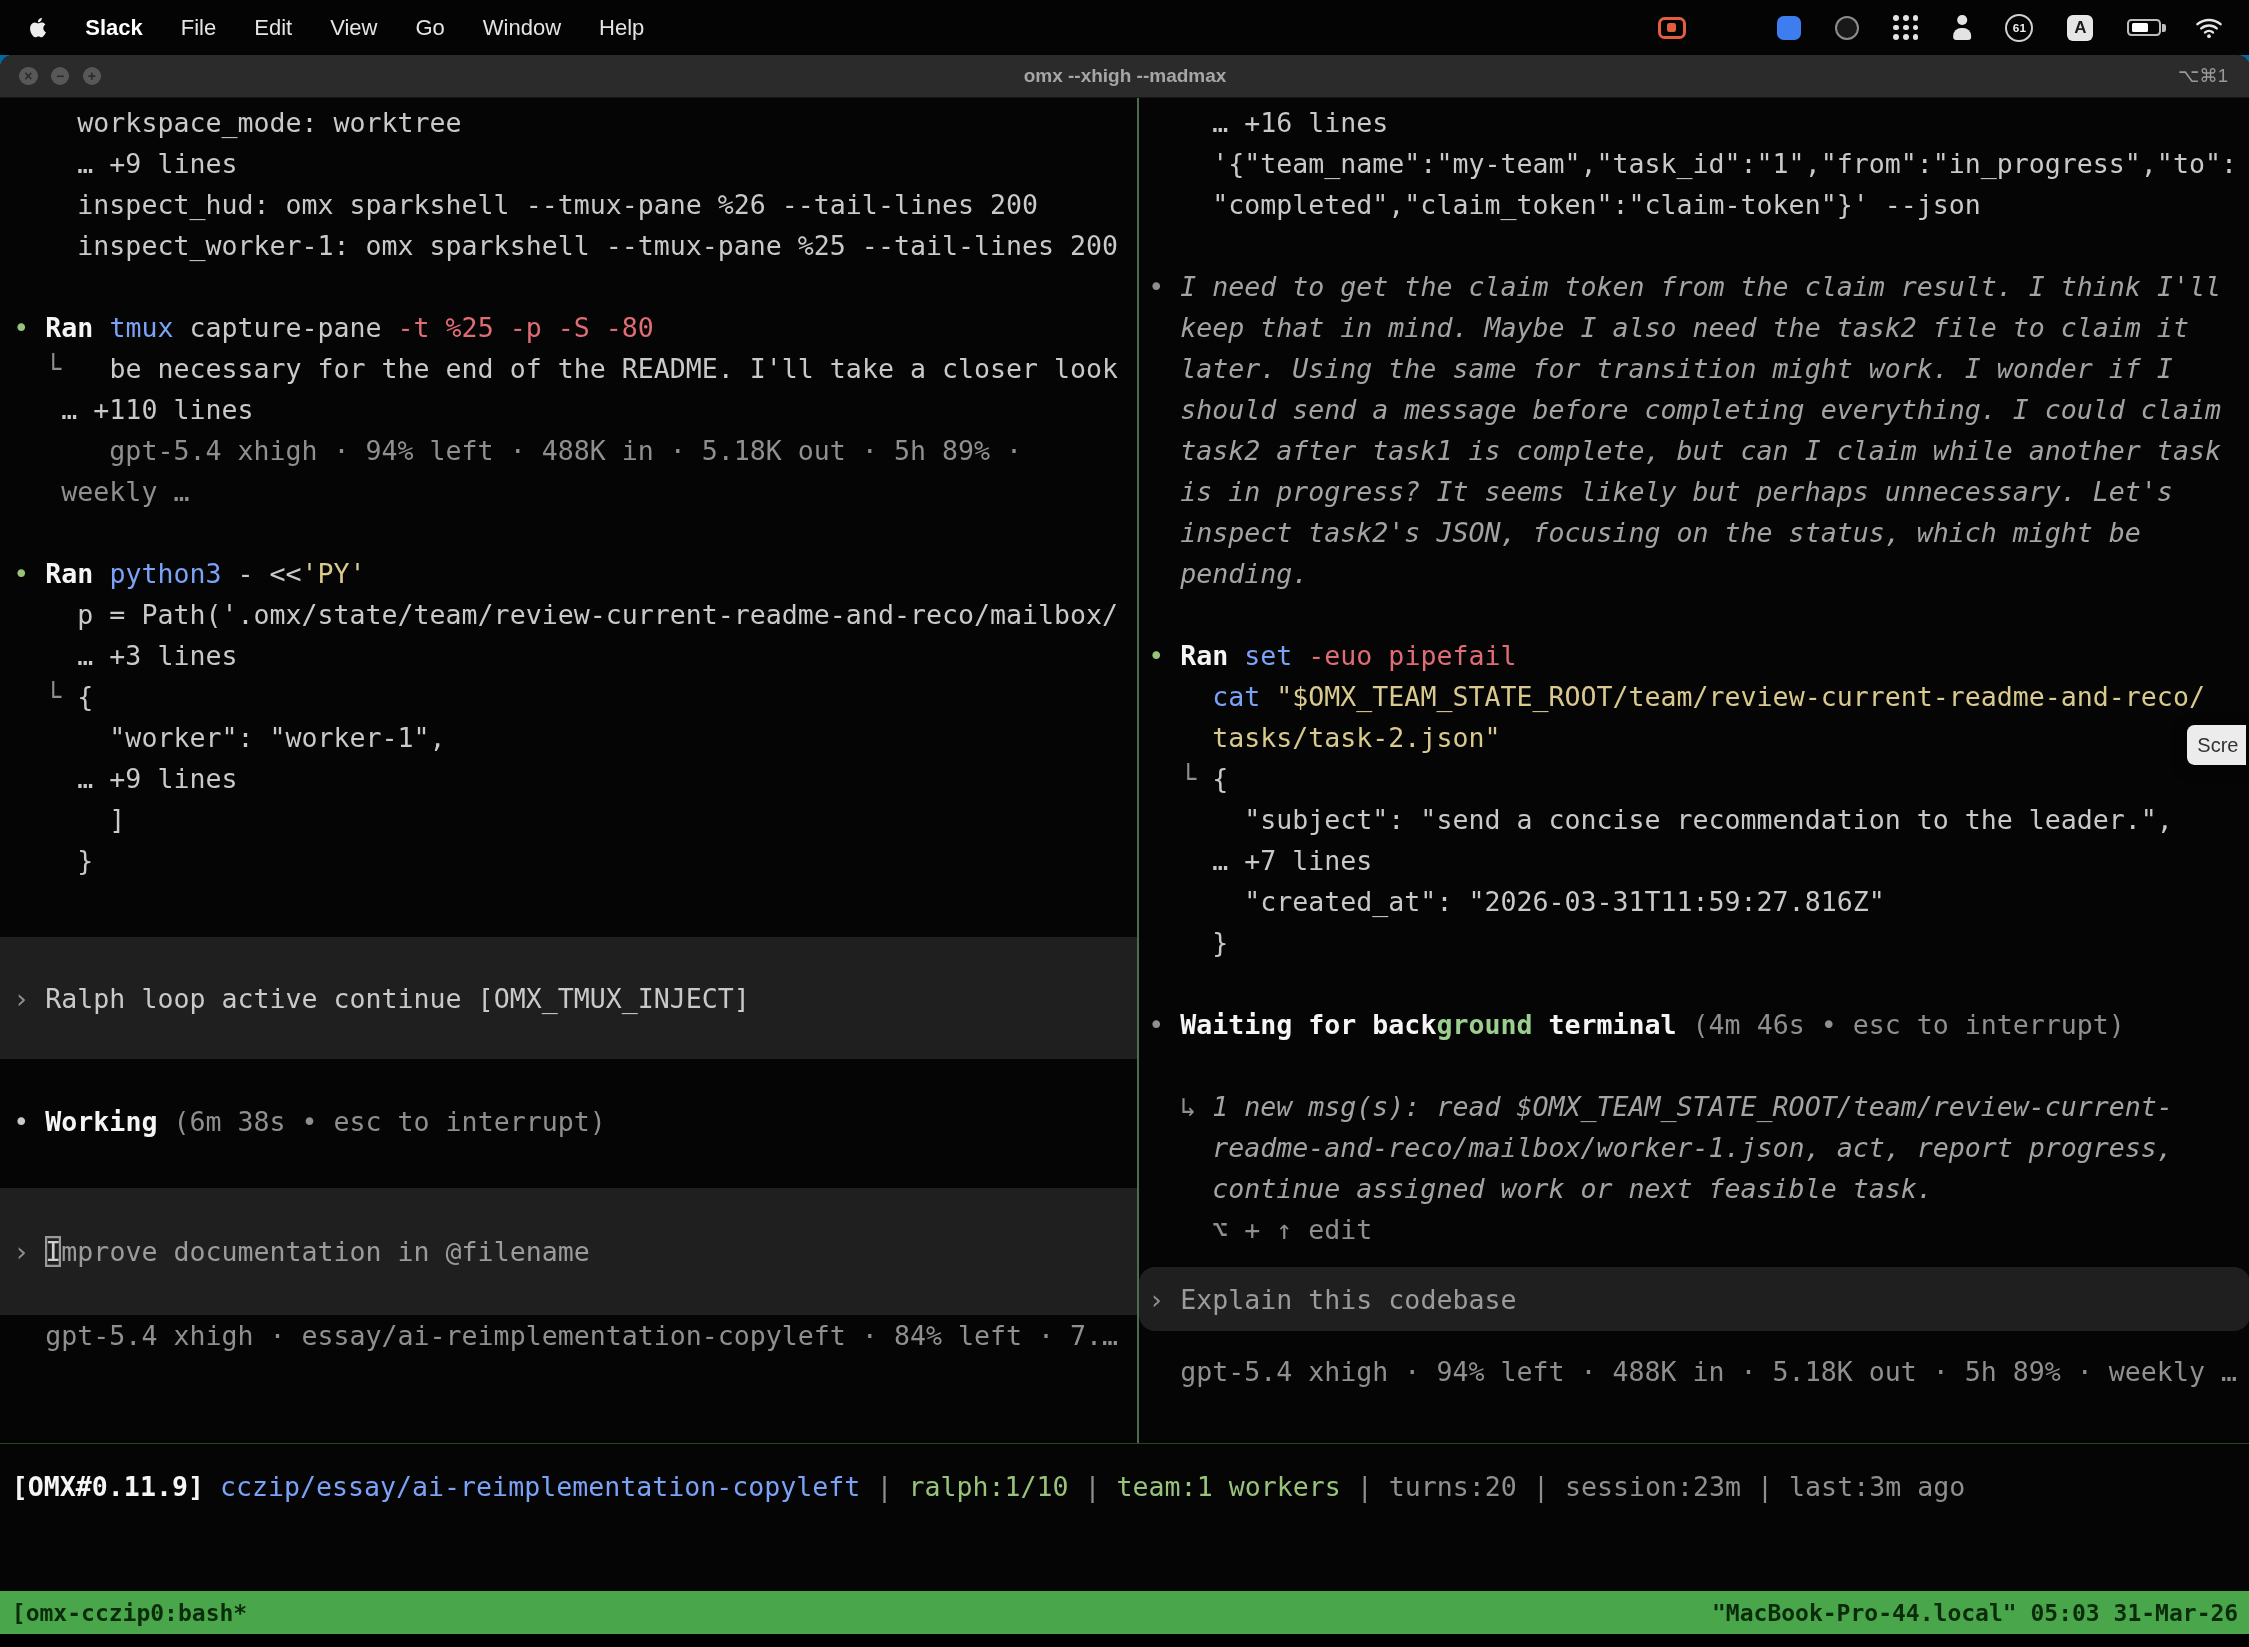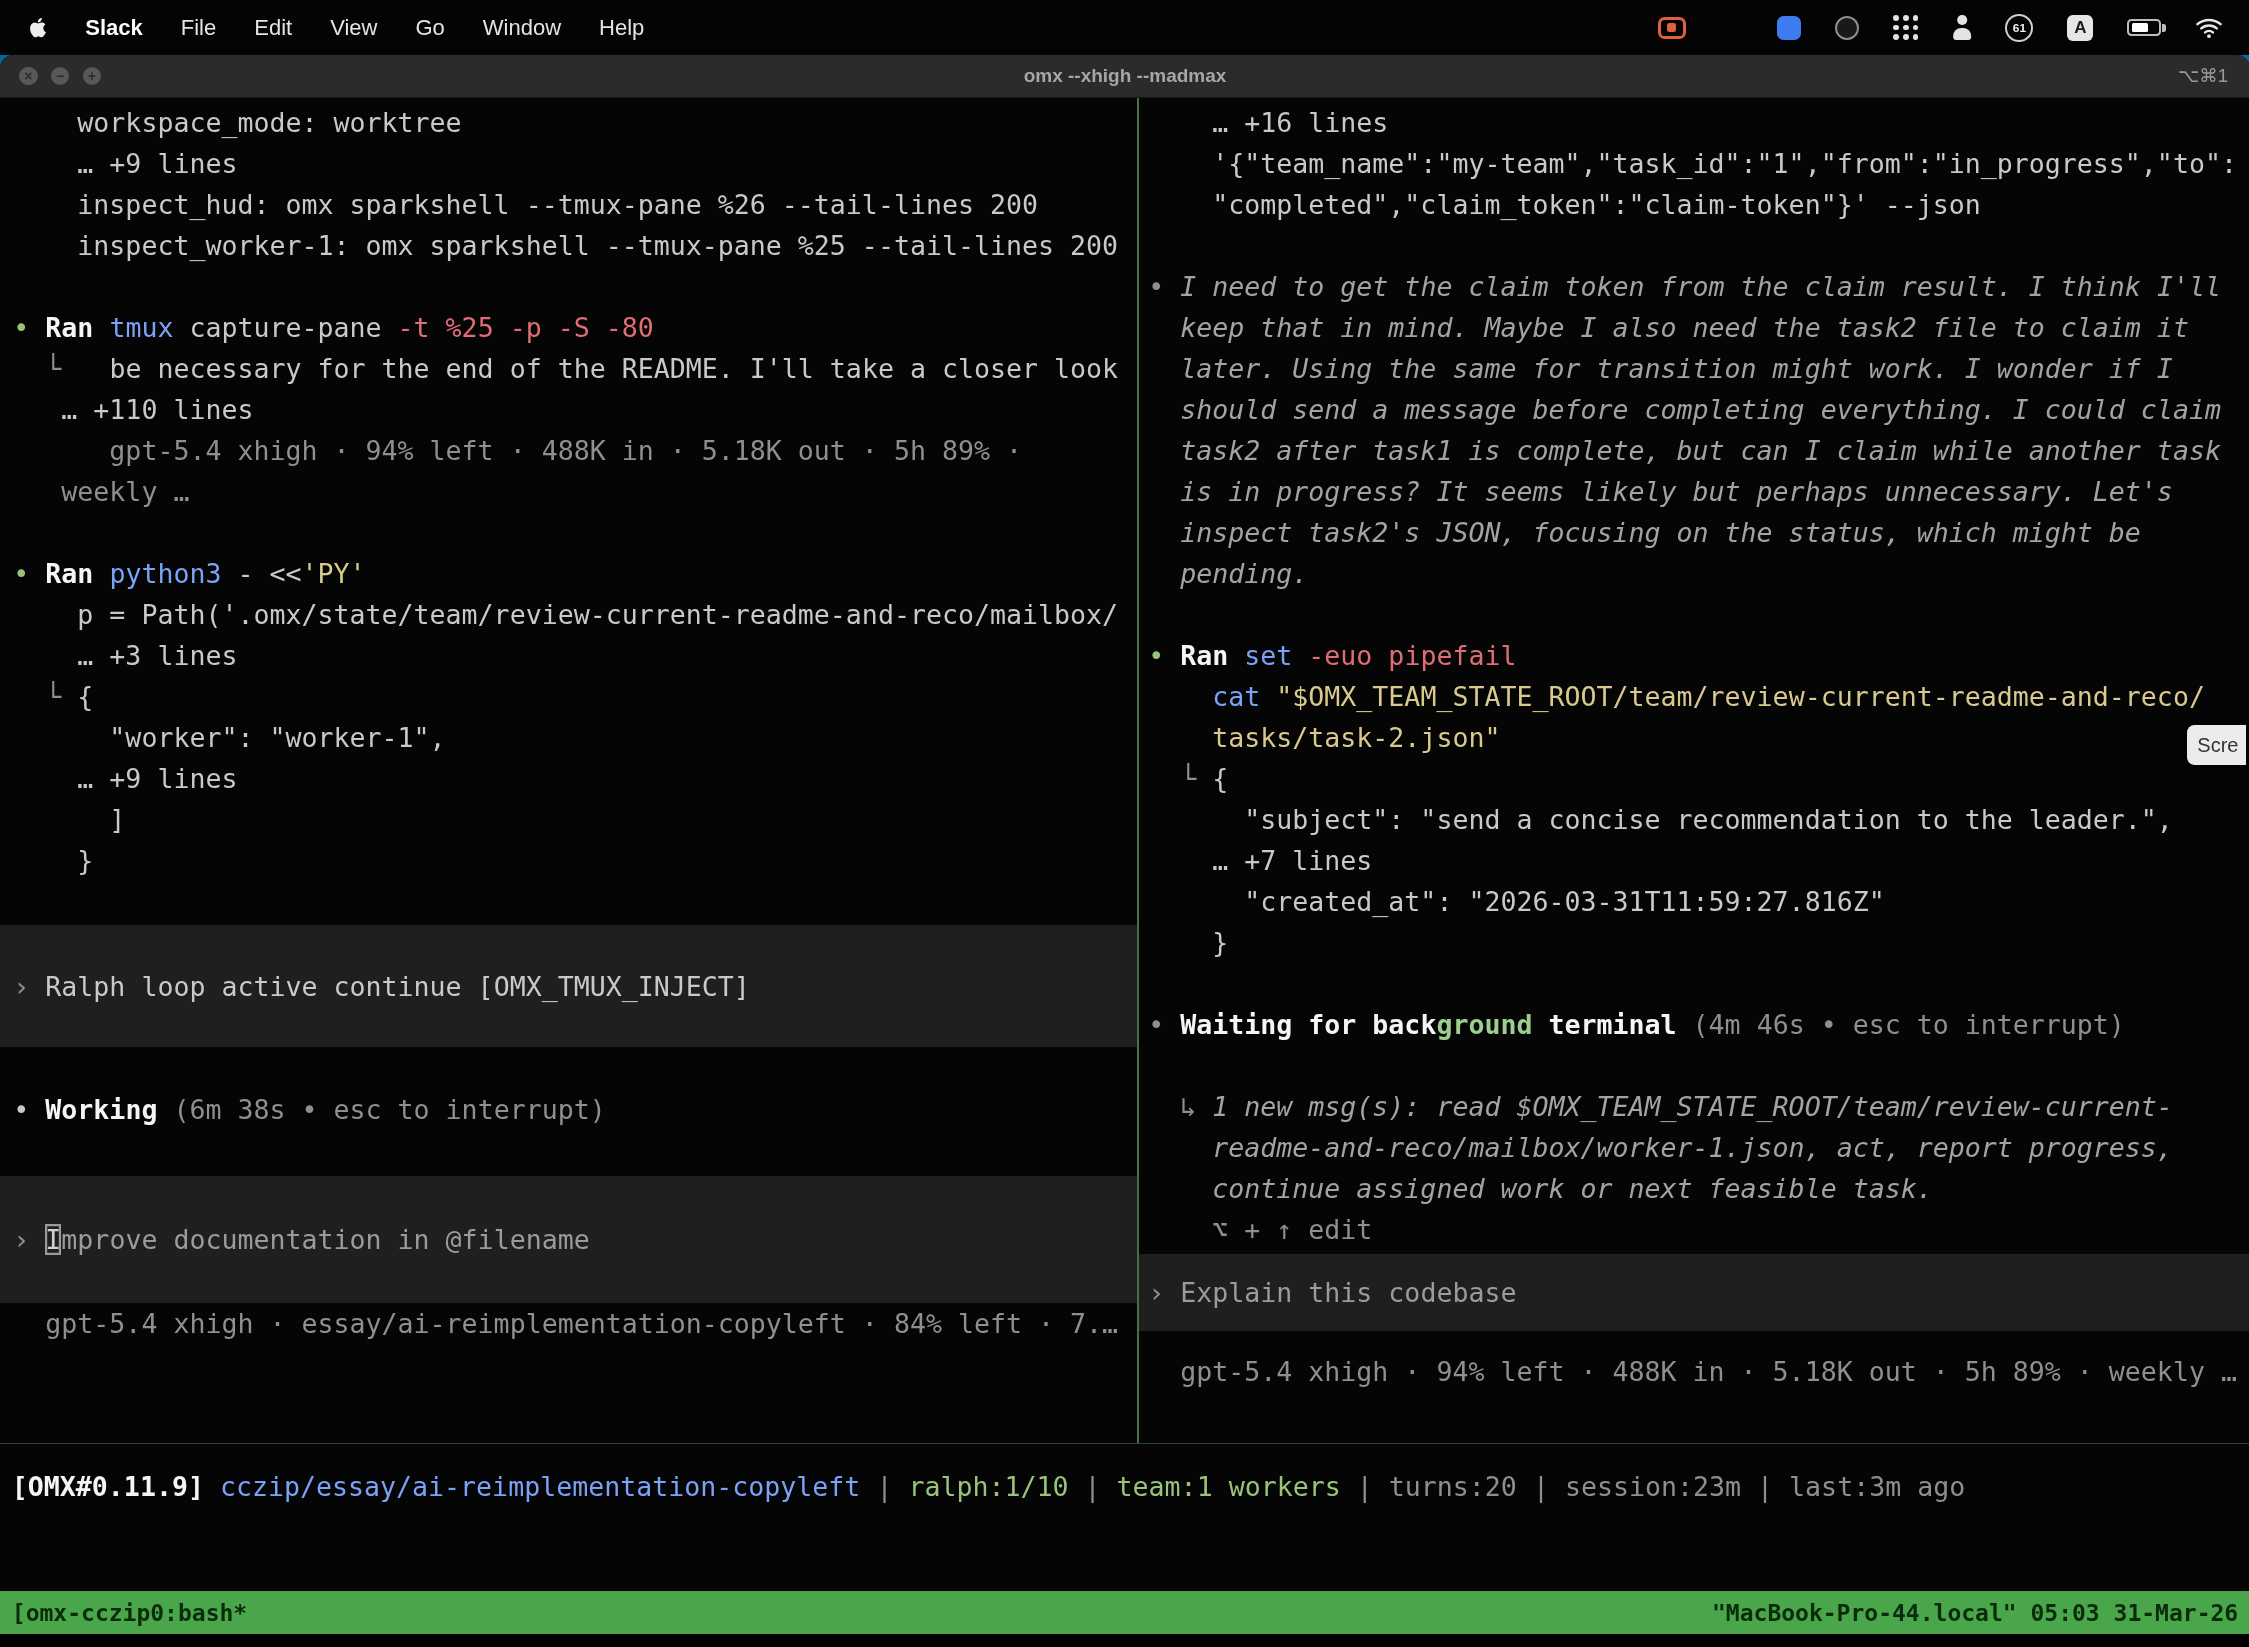--- a/index.html
+++ b/index.html
@@ -66,25 +66,25 @@
   .green { color:#98c379; }
   .boldgreen { color:#9ccf8f; font-weight:700; }
   .blue { color:#7aa2f7; }
   .red { color:#e06c75; }
   .yellow { color:#d9c98c; }
   .think { color:#a3a3a3; font-style:italic; }
   .placeholder { color:#9b9b9b; }
   .cursor { color:#cfcfcf; box-shadow: inset 0 0 0 2.2px #9a9a9a; }
 
   .band { background:#1f1f1f; width:100%; display:flex; align-items:center; }
-  .band-history { height:122px; margin-top:44px; }
+  .band-history { height:122px; margin-top:56px; }
   .working-wrap { margin-top:42px; }
   .band-input { height:127px; margin-top:46px; }
   .pane-left .pane-footer { margin-top:0; }
-  .band-suggest { height:77px; margin-top:4px; }
+  .band-suggest { height:64px; margin-top:17px;border-radius:16px; }
   .pane-right .pane-footer { margin-top:20px; }
 
   
   .statusregion { height:148px; border-top:1.5px solid #274427; background:#050505; }
   .statusregion .lines { padding-left:11.8px; padding-top:22px; }
   .tmuxbar { height:43px; background:#4aa64a; color:#0b2c0b; display:flex; align-items:center;
              justify-content:space-between; padding:0 11.8px; font-size:23px; font-weight:700; }
   .blackstrip { height:14.8px; background:#000; }
 
   

